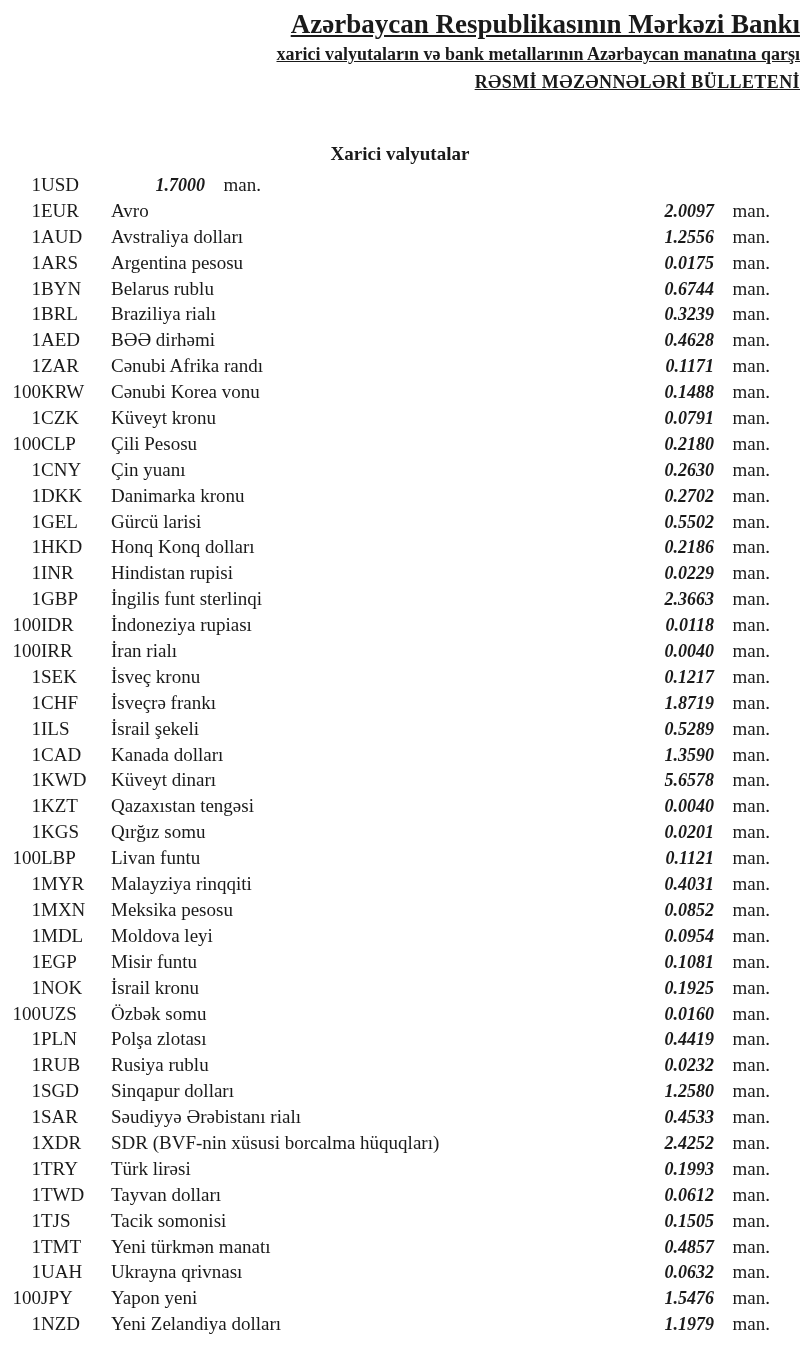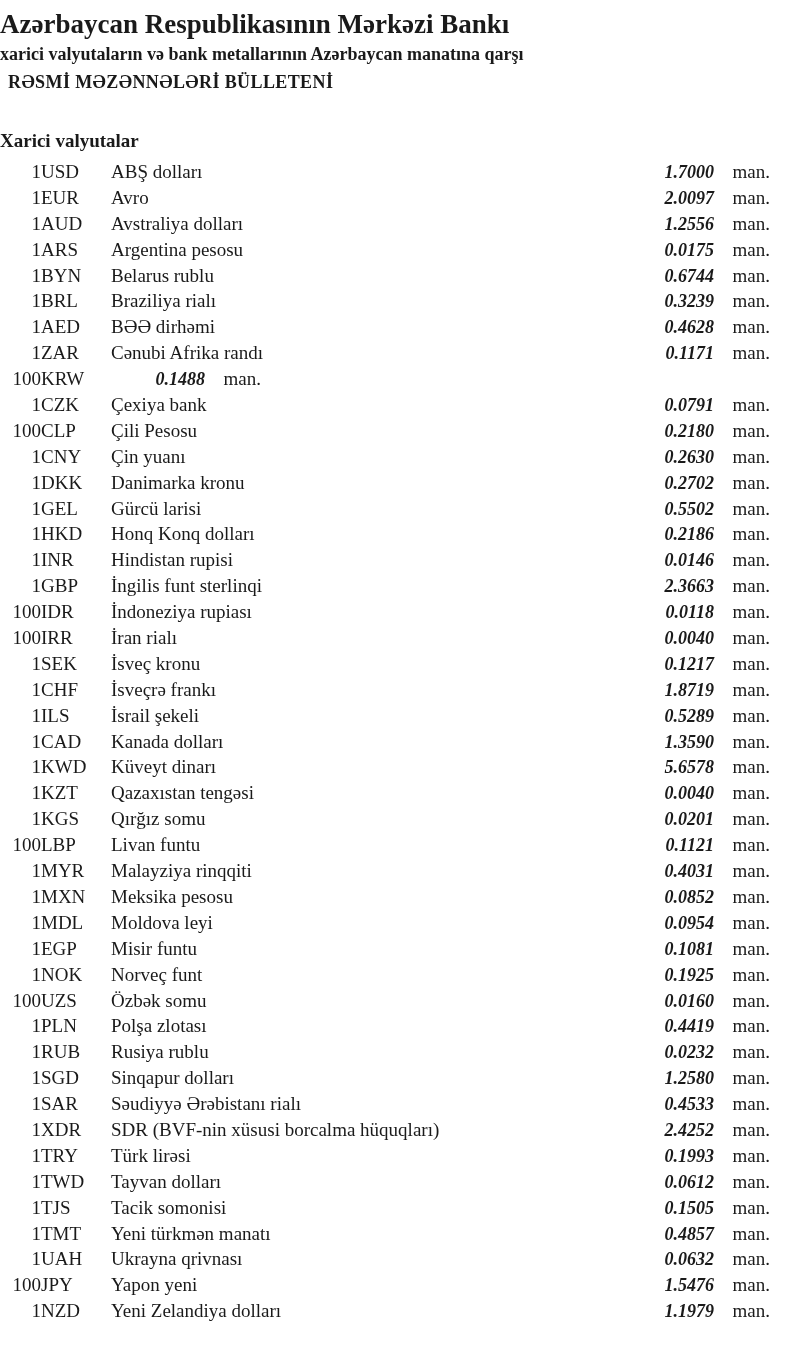--- a/index.html
+++ b/index.html
@@ -10,41 +10,43 @@
     position: relative;
     width: 800px;
     height: 1359px;
     background: #ffffff;
     color: #1a1a1a;
     font-family: "Liberation Serif", "DejaVu Serif", serif;
     overflow: hidden;
     margin: 0 auto;
   }
   .header {
-    text-align: left;
+    text-align: right;
     padding-top: 7px;
+    text-decoration: underline;
   }
   .title {
     font-size: 27px;
     font-weight: bold;
     line-height: 34px;
   }
   .sub {
     font-size: 18px;
     font-weight: bold;
     line-height: 27.5px;
   }
   .sub.caps {
     letter-spacing: 0.4px;
     margin-left: 8px;
   }
   .section-title {
+    text-align: center;
     font-size: 19px;
     font-weight: bold;
-    margin-top: 34px;
+    margin-top: 47px;
     line-height: 22px;
   }
   .rates {
     margin-top: 7px;
   }
   .row {
     display: flex;
     align-items: baseline;
     height: 25.9px;
     line-height: 25.9px;
@@ -88,21 +90,20 @@
     <div class="sub">xarici valyutaların və bank metallarının Azərbaycan manatına qarşı</div>
     <div class="sub caps">RƏSMİ MƏZƏNNƏLƏRİ BÜLLETENİ</div>
   </div>
 
   <div class="section-title">Xarici valyutalar</div>
 
   <div class="rates">
     <div class="row">
       <span class="qty">1</span>
       <span class="code">USD</span>
-      <span class="name">ABŞ dolları</span>
       <span class="rate">1.7000</span>
       <span class="unit">man.</span>
     </div>
 
     <div class="row">
       <span class="qty">1</span>
       <span class="code">EUR</span>
       <span class="name">Avro</span>
       <span class="rate">2.0097</span>
       <span class="unit">man.</span>
@@ -152,28 +153,29 @@
       <span class="qty">1</span>
       <span class="code">ZAR</span>
       <span class="name">Cənubi Afrika randı</span>
       <span class="rate">0.1171</span>
       <span class="unit">man.</span>
     </div>
 
     <div class="row">
       <span class="qty">100</span>
       <span class="code">KRW</span>
+      <span class="name">Cənubi Korea vonu</span>
       <span class="rate">0.1488</span>
       <span class="unit">man.</span>
     </div>
 
     <div class="row">
       <span class="qty">1</span>
       <span class="code">CZK</span>
-      <span class="name">Çexiya bank</span>
+      <span class="name">Küveyt kronu</span>
       <span class="rate">0.0791</span>
       <span class="unit">man.</span>
     </div>
 
     <div class="row">
       <span class="qty">100</span>
       <span class="code">CLP</span>
       <span class="name">Çili Pesosu</span>
       <span class="rate">0.2180</span>
       <span class="unit">man.</span>
@@ -208,21 +210,21 @@
       <span class="code">HKD</span>
       <span class="name">Honq Konq dolları</span>
       <span class="rate">0.2186</span>
       <span class="unit">man.</span>
     </div>
 
     <div class="row">
       <span class="qty">1</span>
       <span class="code">INR</span>
       <span class="name">Hindistan rupisi</span>
-      <span class="rate">0.0146</span>
+      <span class="rate">0.0229</span>
       <span class="unit">man.</span>
     </div>
 
     <div class="row">
       <span class="qty">1</span>
       <span class="code">GBP</span>
       <span class="name">İngilis funt sterlinqi</span>
       <span class="rate">2.3663</span>
       <span class="unit">man.</span>
     </div>
@@ -335,21 +337,21 @@
       <span class="qty">1</span>
       <span class="code">EGP</span>
       <span class="name">Misir funtu</span>
       <span class="rate">0.1081</span>
       <span class="unit">man.</span>
     </div>
 
     <div class="row">
       <span class="qty">1</span>
       <span class="code">NOK</span>
-      <span class="name">Norveç funt</span>
+      <span class="name">İsrail kronu</span>
       <span class="rate">0.1925</span>
       <span class="unit">man.</span>
     </div>
 
     <div class="row">
       <span class="qty">100</span>
       <span class="code">UZS</span>
       <span class="name">Özbək somu</span>
       <span class="rate">0.0160</span>
       <span class="unit">man.</span>

